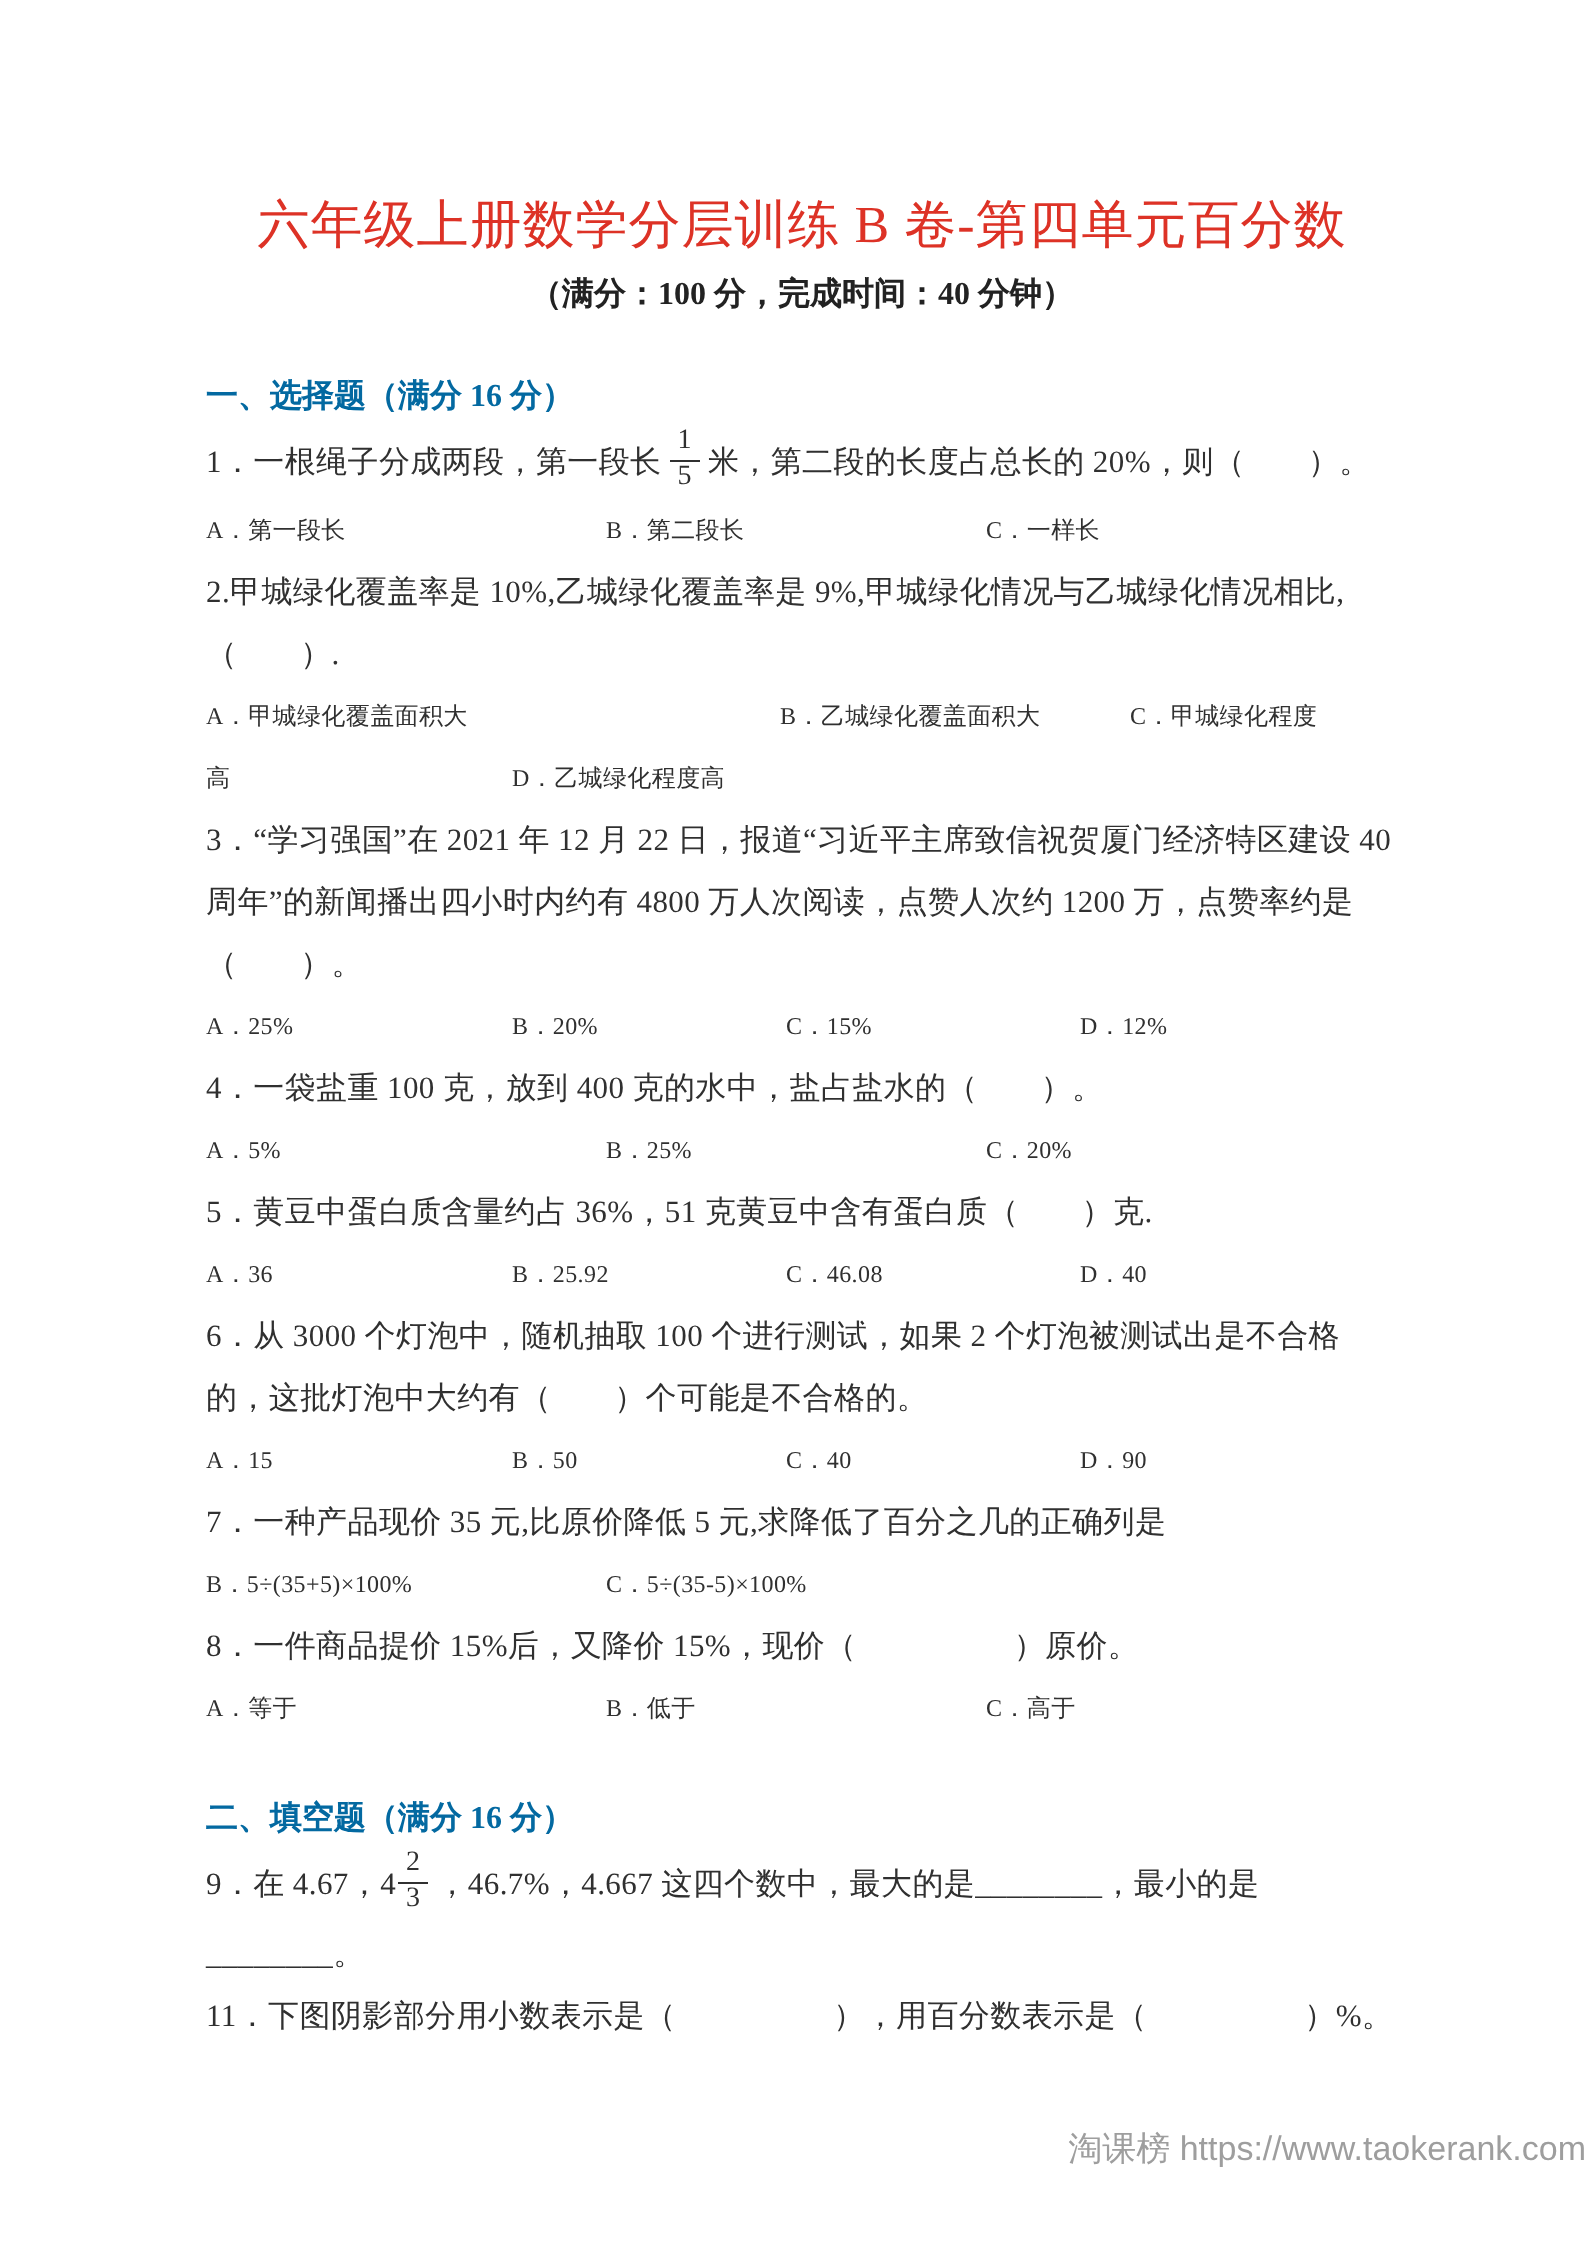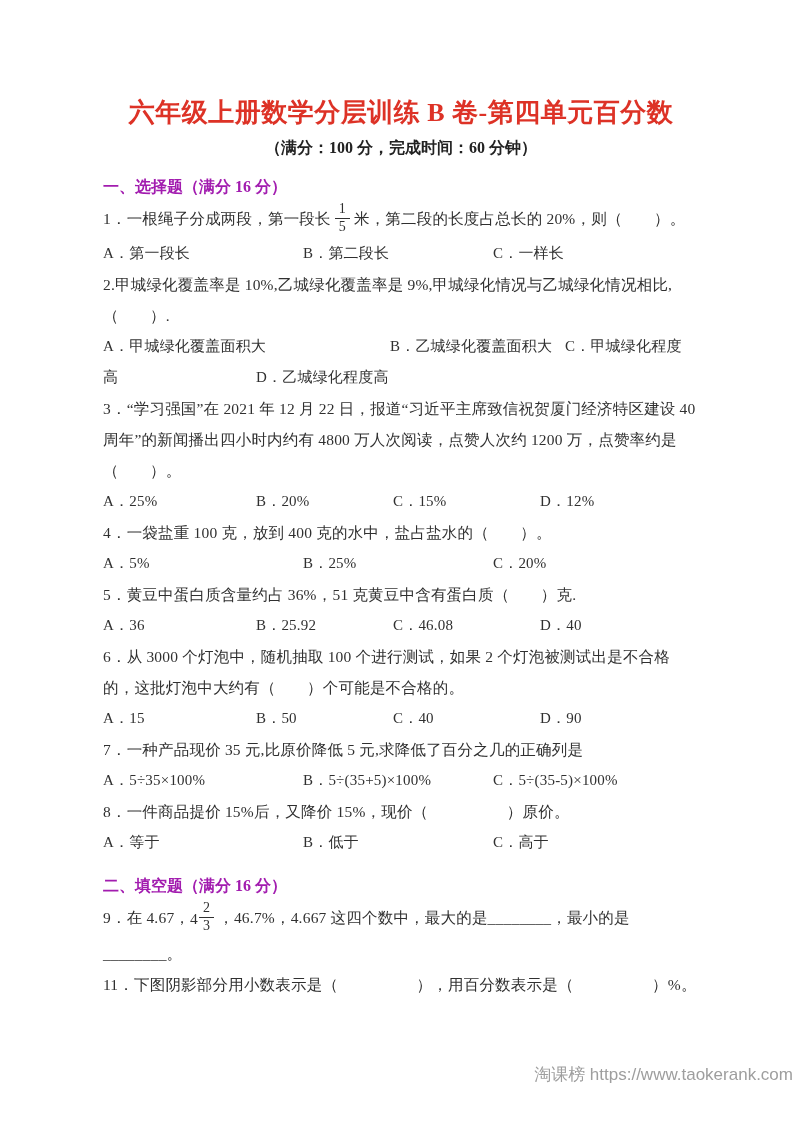--- a/index.html
+++ b/index.html
@@ -16,47 +16,47 @@
     margin-left: 103px;
     width: 596px;
   }
   .title {
     margin: 0;
     padding-top: 96px;
     text-align: center;
     color: #dd3226;
     font-size: 26px;
     line-height: 34px;
-    font-weight: bold;
+    font-weight: normal;
     letter-spacing: 0.5px;
   }
   .subtitle {
     margin: 7px 0 0 0;
     text-align: center;
     font-size: 16px;
     line-height: 22px;
     font-weight: bold;
     color: #222222;
   }
   .sec-head {
-    margin: 12px 0 0 0;
+    margin: 24px 0 0 0;
     font-size: 16px;
     line-height: 31px;
     font-weight: bold;
-    color: #a21caf;
+    color: #0369a1;
   }
   .q {
     margin: 0;
     font-size: 15.5px;
     line-height: 31px;
     letter-spacing: 0.2px;
   }
   .opts {
     display: grid;
-    font-size: 15px;
+    font-size: 12px;
     line-height: 31px;
     letter-spacing: 0.2px;
     font-family: Liberation Serif, serif;
   }
   .opts-3  { grid-template-columns: 200px 190px auto; }
   .opts-4  { grid-template-columns: 153px 137px 147px auto; }
   .opts-q2a { grid-template-columns: 287px 175px auto; }
   .opts-q2b { grid-template-columns: 153px auto; }
   .frac {
     display: inline-block;
@@ -80,21 +80,21 @@
     color: #9e9e9e;
   }
 </style>
 </head>
 <body>
 
 <div class="page">
   <div class="content">
 
     <h1 class="title">六年级上册数学分层训练 B 卷-第四单元百分数</h1>
-    <p class="subtitle">（满分：100 分，完成时间：60 分钟）</p>
+    <p class="subtitle">（满分：100 分，完成时间：40 分钟）</p>
 
     <p class="sec-head">一、选择题（满分 16 分）</p>
 
     <p class="q"><span>1．一根绳子分成两段，第一段长</span><span class="frac"><span class="num">1</span><span class="den">5</span></span><span>米，第二段的长度占总长的 20%，则（　　）。</span></p>
     <div class="opts opts-3">
       <span>A．第一段长</span>
       <span>B．第二段长</span>
       <span>C．一样长</span>
     </div>
 
@@ -135,21 +135,20 @@
     <p class="q">6．从 3000 个灯泡中，随机抽取 100 个进行测试，如果 2 个灯泡被测试出是不合格的，这批灯泡中大约有（　　）个可能是不合格的。</p>
     <div class="opts opts-4">
       <span>A．15</span>
       <span>B．50</span>
       <span>C．40</span>
       <span>D．90</span>
     </div>
 
     <p class="q">7．一种产品现价 35 元,比原价降低 5 元,求降低了百分之几的正确列是</p>
     <div class="opts opts-3">
-      <span>A．5÷35×100%</span>
       <span>B．5÷(35+5)×100%</span>
       <span>C．5÷(35-5)×100%</span>
     </div>
 
     <p class="q">8．一件商品提价 15%后，又降价 15%，现价（　　　　　）原价。</p>
     <div class="opts opts-3">
       <span>A．等于</span>
       <span>B．低于</span>
       <span>C．高于</span>
     </div>

